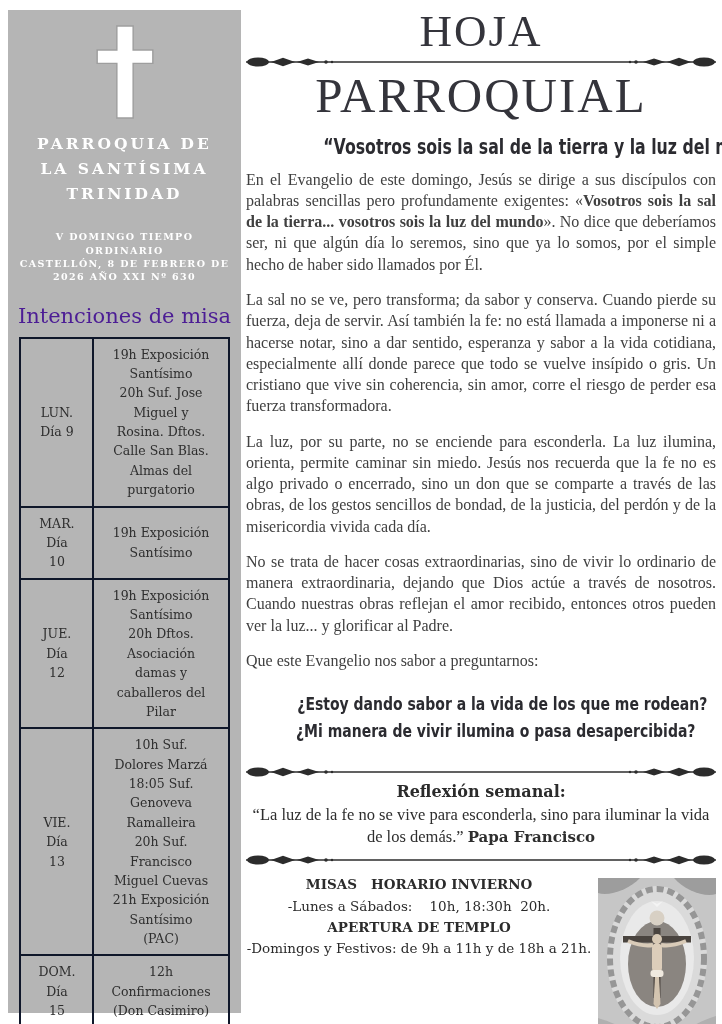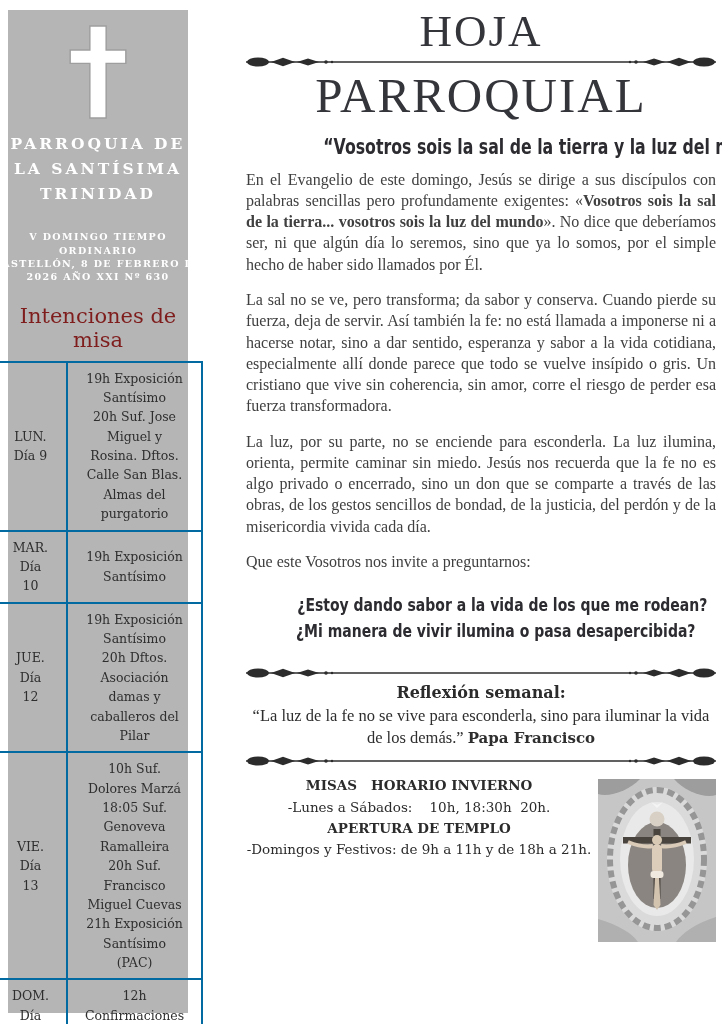--- a/index.html
+++ b/index.html
@@ -11,21 +11,21 @@
     background: #ffffff;
     overflow: hidden;
     font-family: "Liberation Serif", serif;
     color: #2e2e2e;
   }
 
   
   .sidebar {
     position: absolute;
     left: 8px; top: 10px;
-    width: 180px; height: 1003px;
+    width: 233px; height: 1003px;
     background: #b5b5b5;
     display: flex;
     flex-direction: column;
     align-items: center;
   }
   .cross-wrap { margin-top: 14px; }
   .parish-name {
     margin-top: 8px;
     color: #ffffff;
     font-family: "DejaVu Serif", serif;
@@ -42,32 +42,32 @@
     font-family: "DejaVu Serif", serif;
     font-weight: bold;
     font-size: 9.5px;
     letter-spacing: 1.4px;
     line-height: 1.4;
     text-align: center;
     width: 210px;
   }
   .intentions-title {
     margin-top: 20px;
-    color: #7f1d1d;
+    color: #4c1d95;
     font-family: "DejaVu Serif", serif;
     font-size: 21px;
     text-align: center;
   }
   .mass-table {
     margin-top: 9px;
     border-collapse: collapse;
     width: 174px;
   }
   .mass-table td {
-    border: 2px solid #0369a1;
+    border: 2px solid #0f172a;
     font-family: "DejaVu Serif", serif;
     font-size: 12.5px;
     color: #2e2e2e;
     text-align: center;
     vertical-align: middle;
     padding: 6px 17px;
     line-height: 1.55;
   }
   .day-cell { width: 52px; }
   .detail-cell { white-space: pre-line; }
@@ -269,21 +269,22 @@
 
     <div class="headline">
       <span class="condensed">“Vosotros sois la sal de la tierra y la luz del mundo”</span>
     </div>
 
     <p class="body-par">
       <span>En el Evangelio de este domingo, Jesús se dirige a sus discípulos con palabras sencillas pero profundamente exigentes: «</span><strong>Vosotros sois la sal de la tierra... vosotros sois la luz del mundo</strong><span>». No dice que deberíamos ser, ni que algún día lo seremos, sino que ya lo somos, por el simple hecho de haber sido llamados por Él.</span>
     </p>
     <p class="body-par">La sal no se ve, pero transforma; da sabor y conserva. Cuando pierde su fuerza, deja de servir. Así también la fe: no está llamada a imponerse ni a hacerse notar, sino a dar sentido, esperanza y sabor a la vida cotidiana, especialmente allí donde parece que todo se vuelve insípido o gris. Un cristiano que vive sin coherencia, sin amor, corre el riesgo de perder esa fuerza transformadora.</p>
     <p class="body-par">La luz, por su parte, no se enciende para esconderla. La luz ilumina, orienta, permite caminar sin miedo. Jesús nos recuerda que la fe no es algo privado o encerrado, sino un don que se comparte a través de las obras, de los gestos sencillos de bondad, de la justicia, del perdón y de la misericordia vivida cada día.</p>
-    <p class="body-par">Que este Vosotros nos invite a preguntarnos:</p>
+    <p class="body-par">No se trata de hacer cosas extraordinarias, sino de vivir lo ordinario de manera extraordinaria, dejando que Dios actúe a través de nosotros. Cuando nuestras obras reflejan el amor recibido, entonces otros pueden ver la luz... y glorificar al Padre.</p>
+    <p class="body-par">Que este Evangelio nos sabor a preguntarnos:</p>
 
     <div class="questions">
       <div><span class="condensed">¿Estoy dando sabor a la vida de los que me rodean?</span></div>
       <div><span class="condensed">¿Mi manera de vivir ilumina o pasa desapercibida?</span></div>
     </div>
 
     <svg class="divider" viewBox="0 0 470 12" preserveAspectRatio="none" aria-hidden="true">
       <line x1="0" y1="6" x2="470" y2="6" stroke="#2c2c2c" stroke-width="1.6"></line>
       <g fill="#2c2c2c">
         <ellipse cx="12" cy="6" rx="11" ry="4.6"></ellipse>

